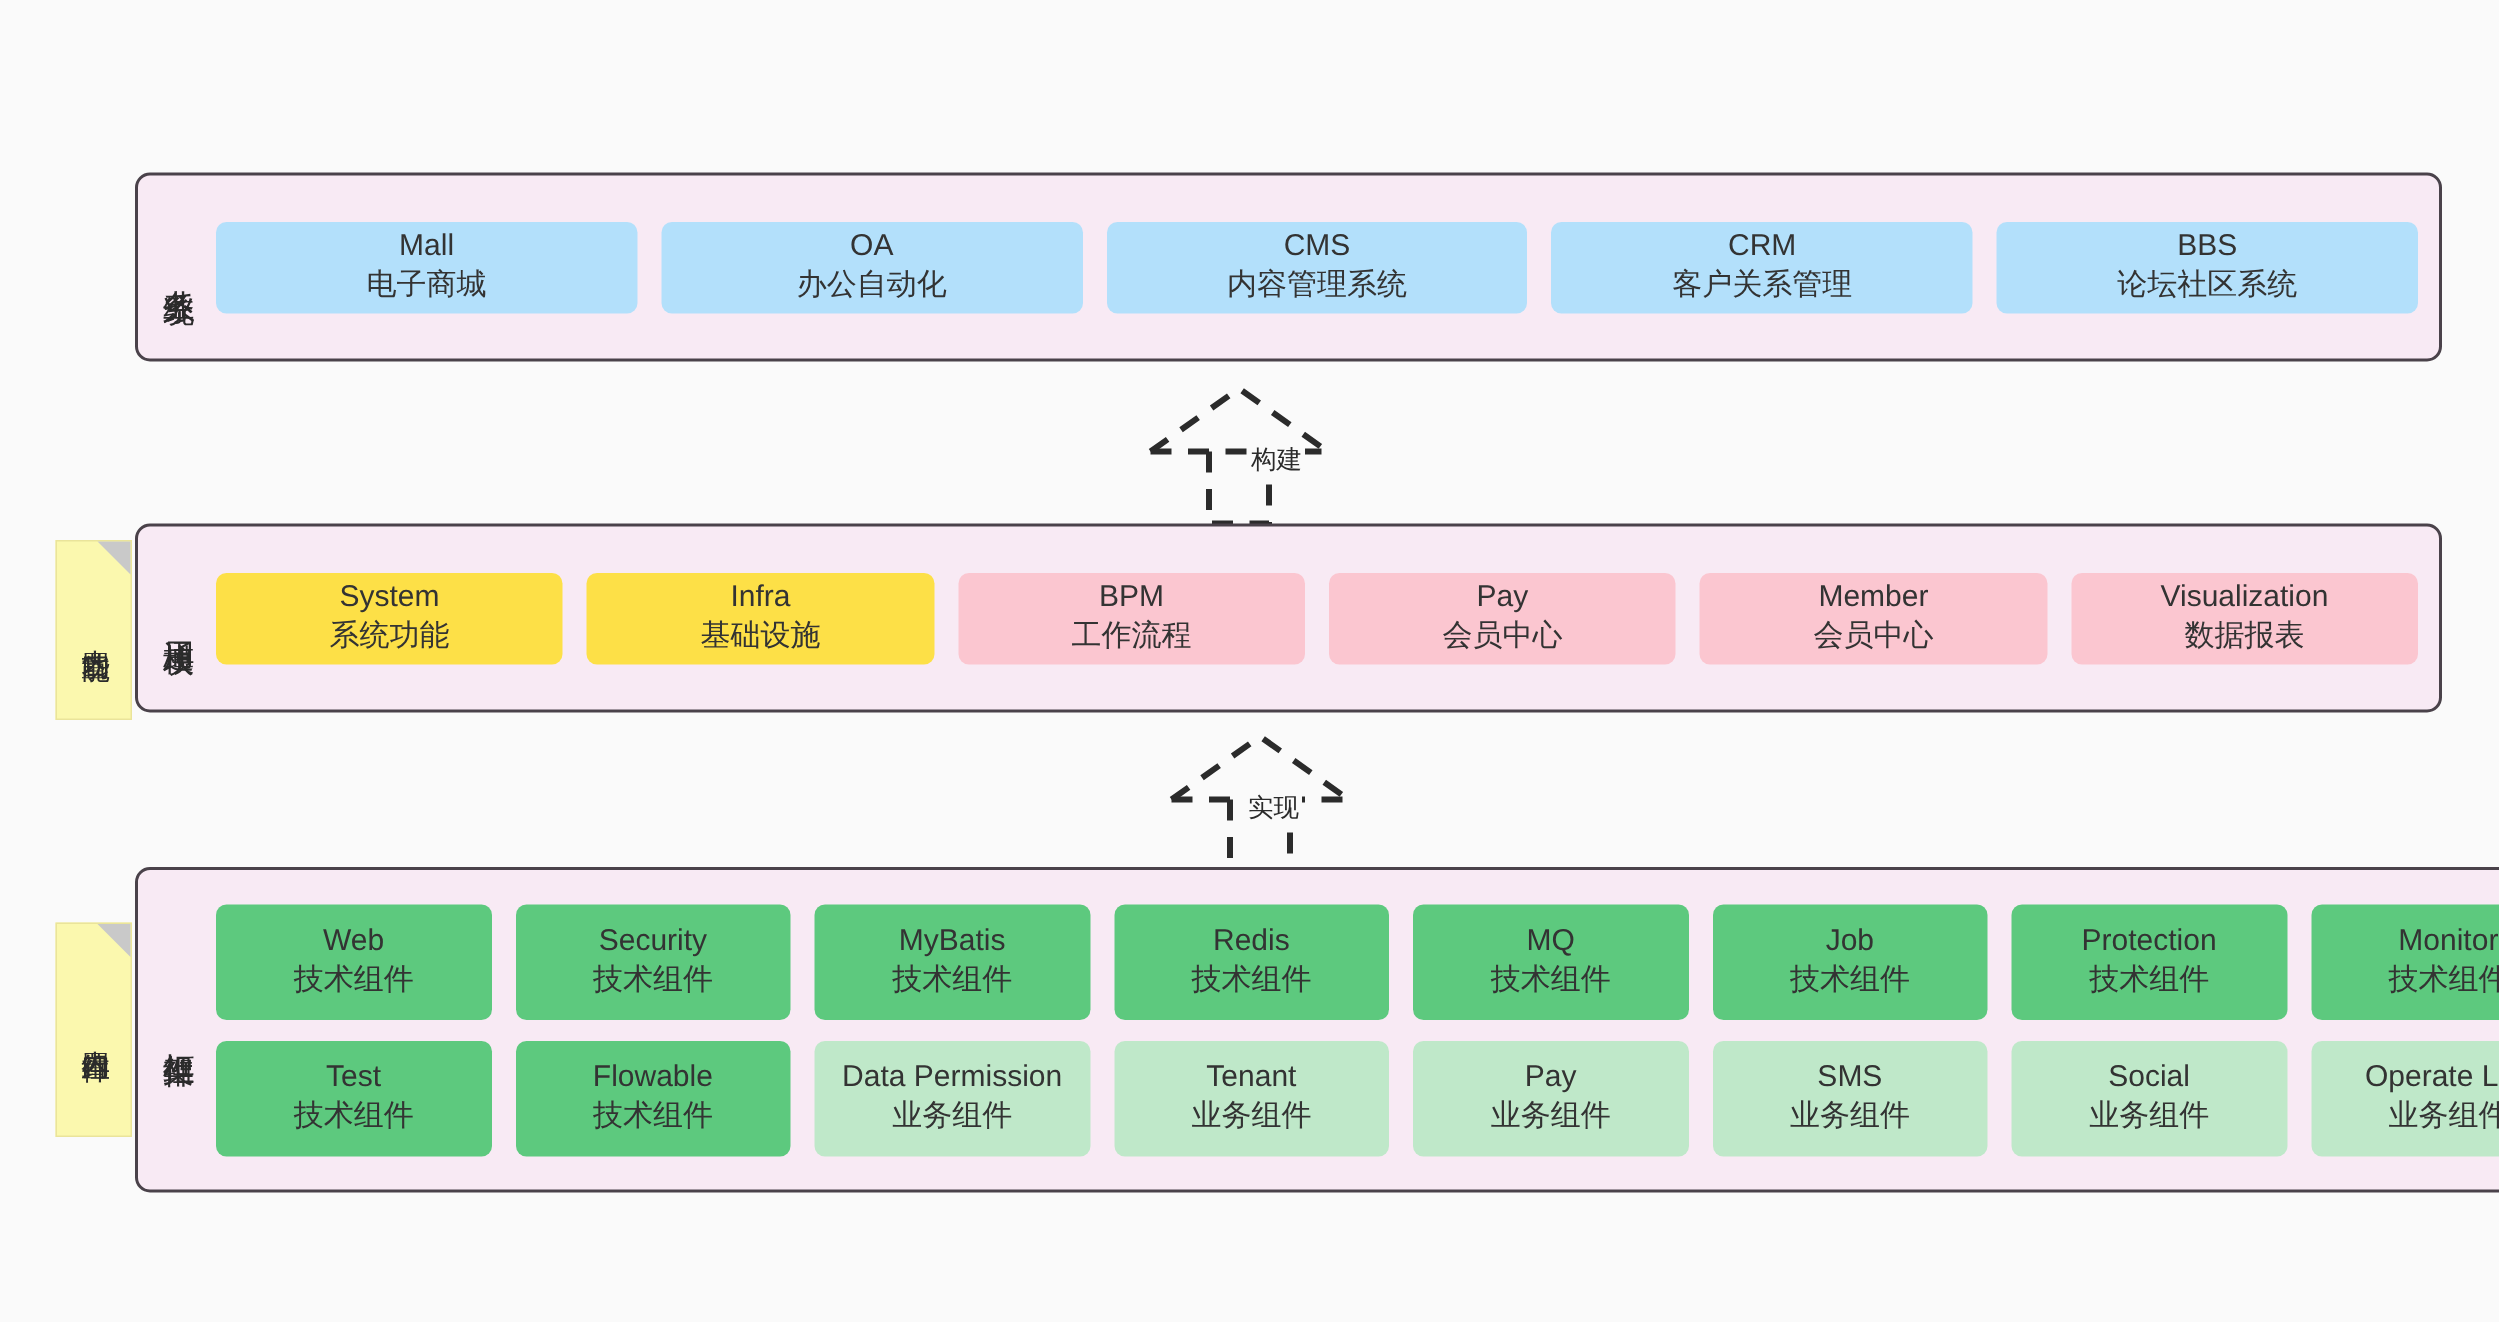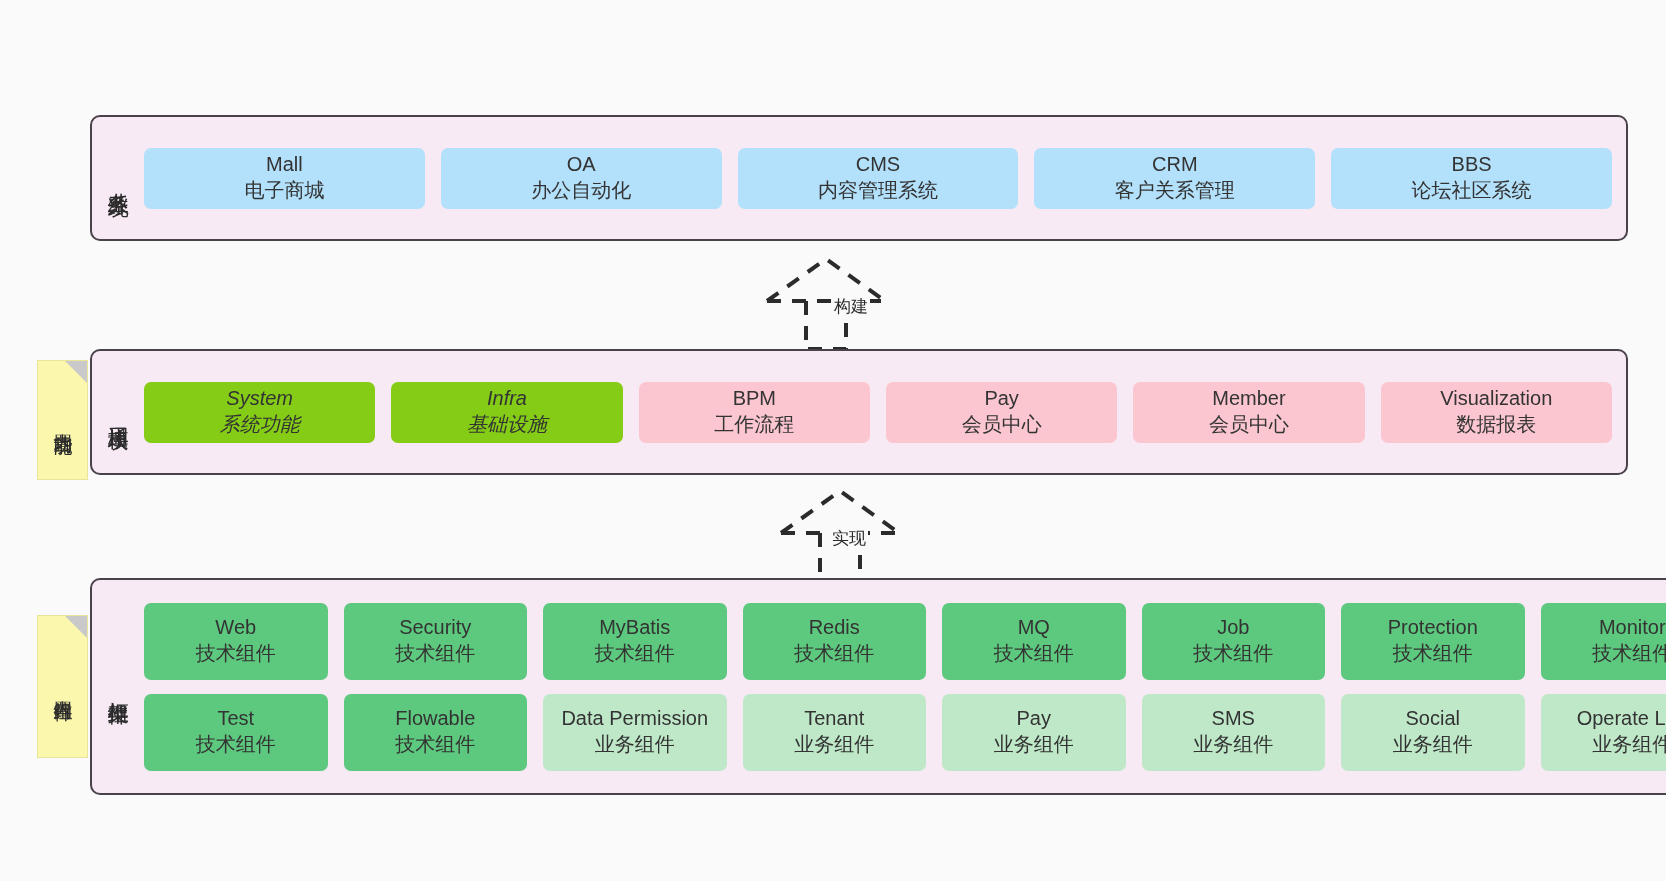--- a/index.html
+++ b/index.html
@@ -80,21 +80,21 @@
     font-size: 20px;
     line-height: 1.28;
     color: #333333;
     padding: 6px 4px;
     user-select: none;
   }
   .card .l1 { display: block; }
   .card .l2 { display: block; }
 
   .c-blue   { background: #b3e0fb; }
-  .c-red    { background: #84cc16; font-style: italic; }
+  .c-red    { background: #fde047; }
   .c-pink   { background: #fbc6d0; }
   .c-green  { background: #5dc97e; }
   .c-lgreen { background: #bfe8c9; }
 
   
   #layer-business { left: 90px;  top: 115px; width: 1538px; height: 126px; }
   #layer-common   { left: 90px;  top: 349px; width: 1538px; height: 126px; }
   #layer-frame    { left: 90px;  top: 578px; width: 1650px; height: 217px; }
 
   #layer-business .card,

